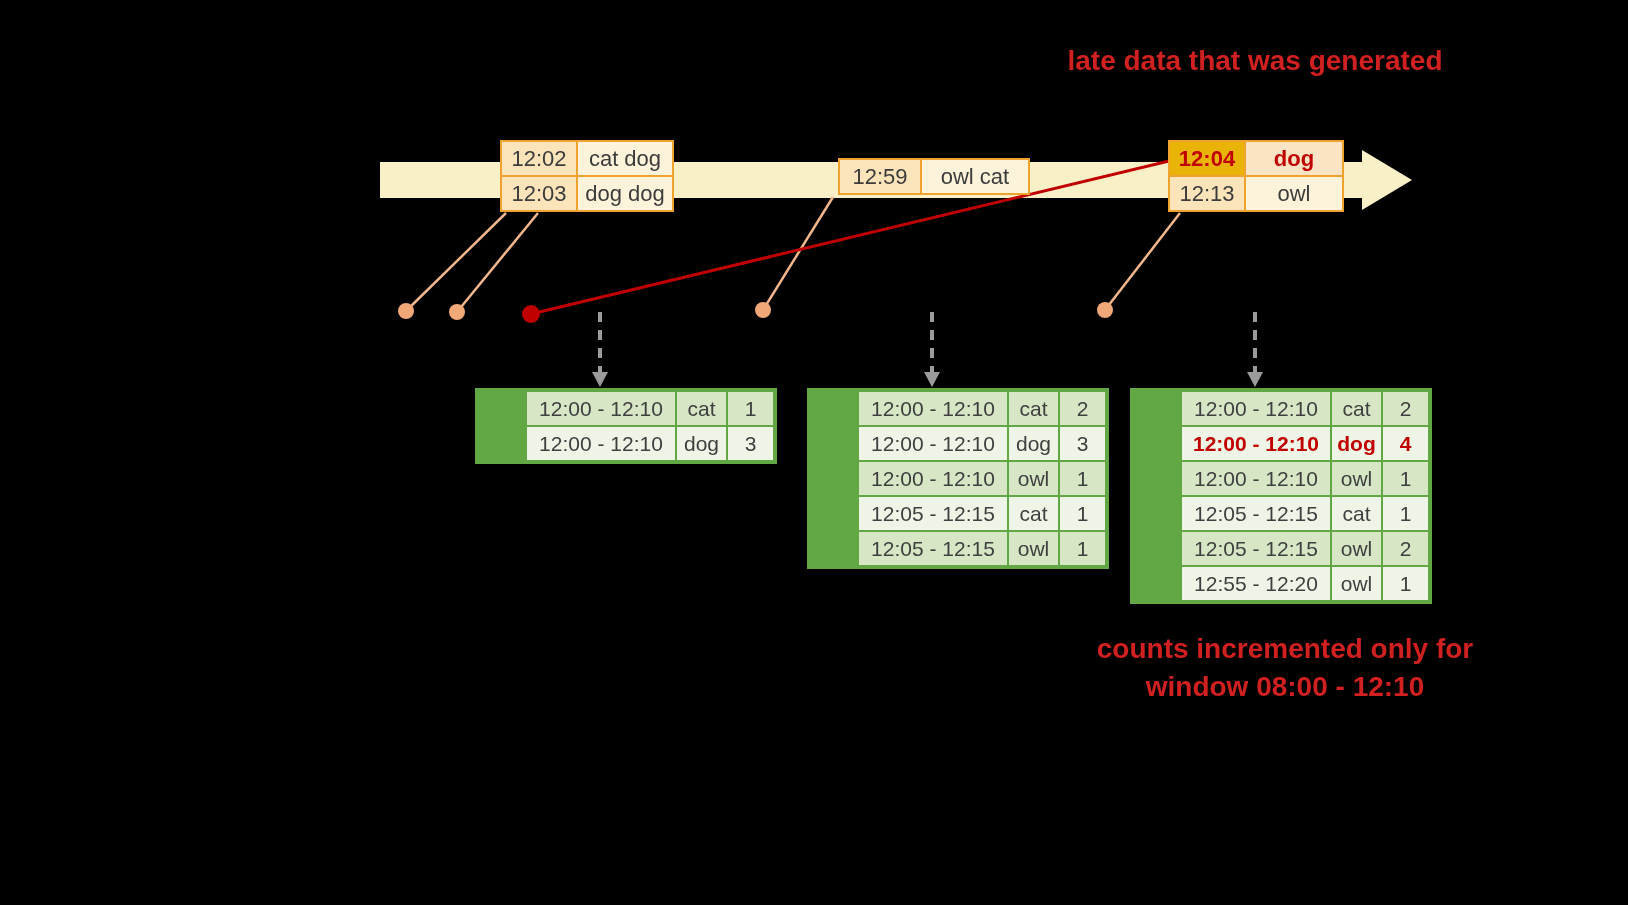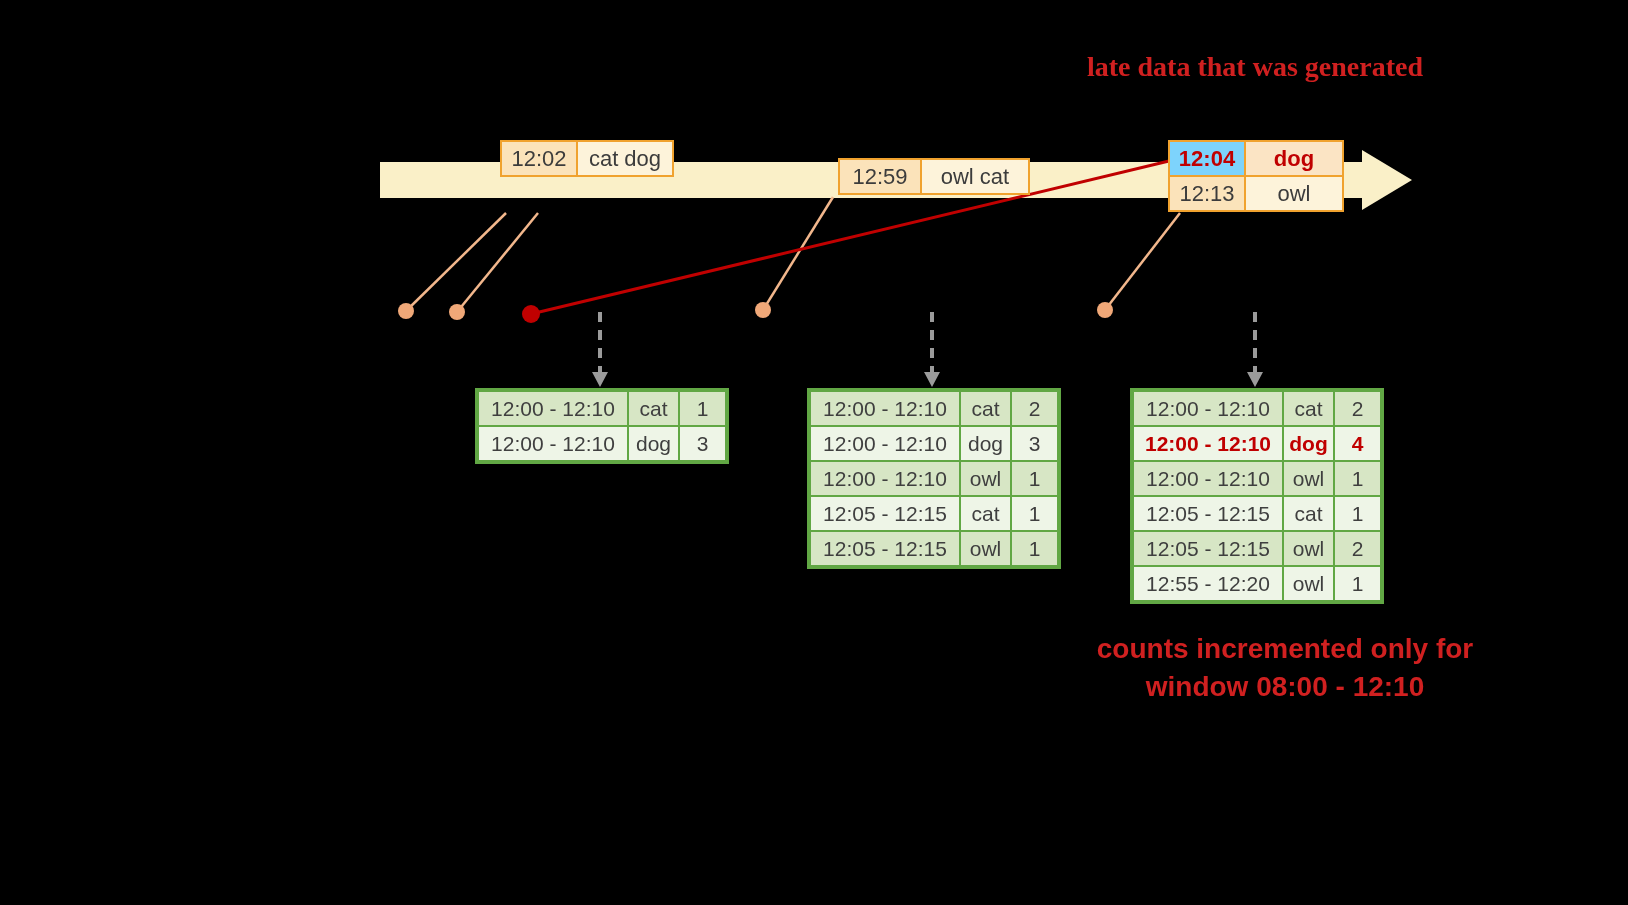--- a/index.html
+++ b/index.html
@@ -5,41 +5,41 @@
   html,body{margin:0;padding:0;background:#000;}
   .canvas{
     position:relative;width:1628px;height:905px;background:#000000;
     font-family:"Liberation Sans",sans-serif;overflow:hidden;
   }
   .layer{position:absolute;left:0;top:0;z-index:1;}
   .annotation{
     position:absolute;z-index:3;color:#d02020;font-size:28px;line-height:38px;
     text-align:center;font-weight:600;
   }
-  .ann-top{left:960px;top:48px;width:590px;font-family:Liberation Serif, serif;}
+  .ann-top{left:960px;top:42px;width:590px;}
   .ann-bottom{left:1060px;top:630px;width:450px;}
 
   
   .event-box{position:absolute;z-index:2;border:1px solid #f0a22e;background:#f0a22e;}
   .ev-row{display:flex;}
   .ev-cell{
     display:flex;align-items:center;justify-content:center;
     border:1px solid #f0a22e;box-sizing:border-box;height:35px;
     font-size:22px;color:#3c3c3c;background:#fdf3da;
   }
   .ev-cell.t{background:#fbe3ba;}
   .b1 .t{width:76px}  .b1 .w{width:96px}
   .b2 .t{width:82px}  .b2 .w{width:108px}
   .b3 .t{width:76px}  .b3 .w{width:98px}
   .late .ev-cell{color:#c00000;font-weight:bold;}
-  .late .ev-cell.t{background:#7dd3fc;}
+  .late .ev-cell.t{background:#eab308;}
   .late .ev-cell.w{background:#fbe4c4;}
 
   
-  .res-table{position:absolute;z-index:2;border:3px solid #61a744;background:#61a744;}
+  .res-table{position:absolute;z-index:2;border:3px solid #61a744;background:#61a744;padding-left:48px;}
   .res-row{display:flex;}
   .res-cell{
     display:flex;align-items:center;justify-content:center;
     border:1px solid #61a744;box-sizing:border-box;height:35px;
     font-size:21px;color:#3f3f3f;
   }
   .res-cell.win{width:150px}
   .res-cell.word{width:51px}
   .res-cell.cnt{width:47px}
   .row-dark .res-cell{background:#d7e6c5;}
@@ -77,20 +77,24 @@
   </svg>
 
   <div class="annotation ann-top">
     <div>late data that was generated</div>
   </div>
 
   <div class="event-box b1" style="left:500px;top:140px;">
     <div class="ev-row">
       <div class="ev-cell t">12:02</div>
       <div class="ev-cell w">cat dog</div>
+    </div>
+    <div class="ev-row">
+      <div class="ev-cell t">12:03</div>
+      <div class="ev-cell w">dog dog</div>
     </div>
   </div>
 
   <div class="event-box b2" style="left:838px;top:158px;">
     <div class="ev-row">
       <div class="ev-cell t">12:59</div>
       <div class="ev-cell w">owl cat</div>
     </div>
   </div>
 

